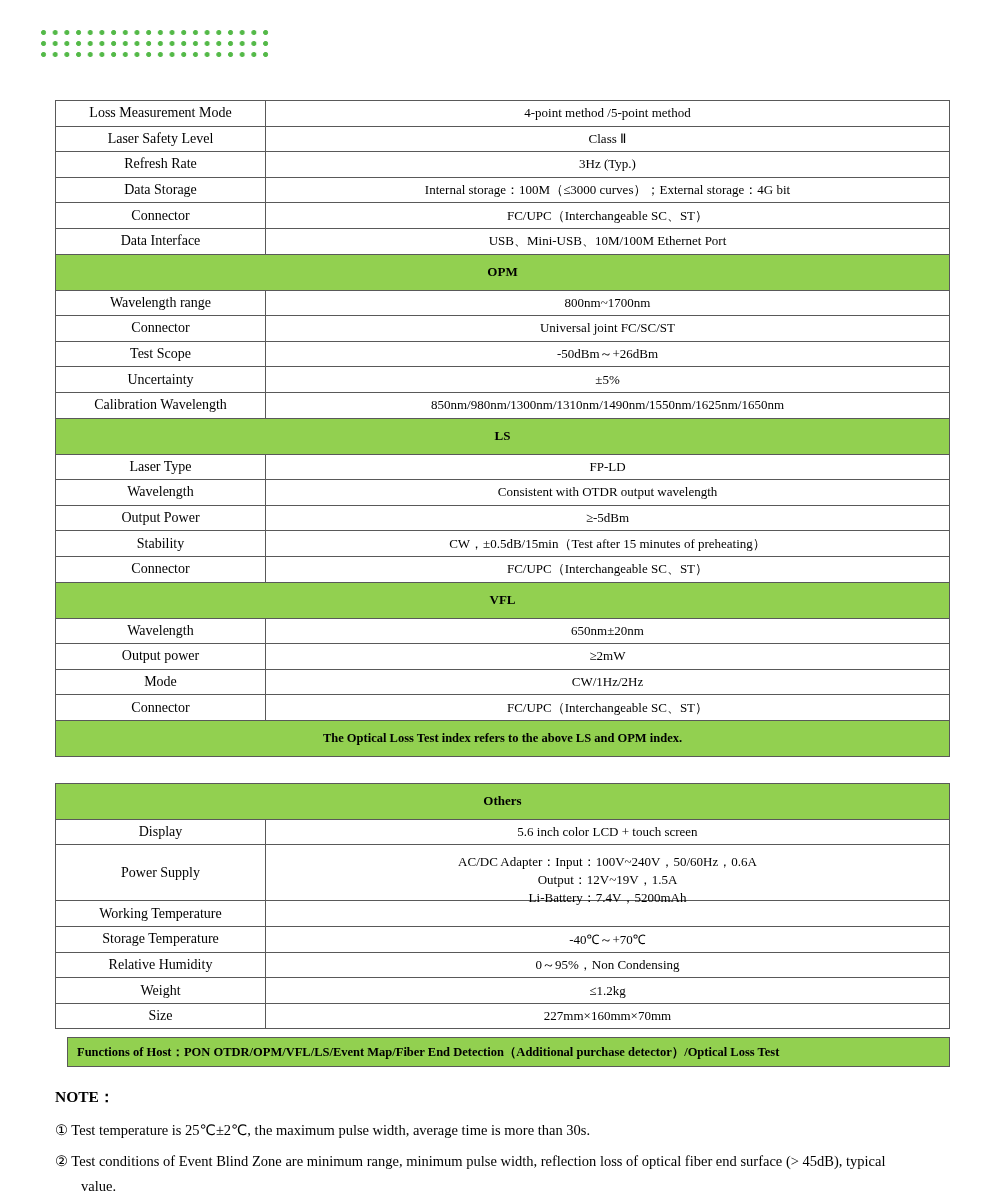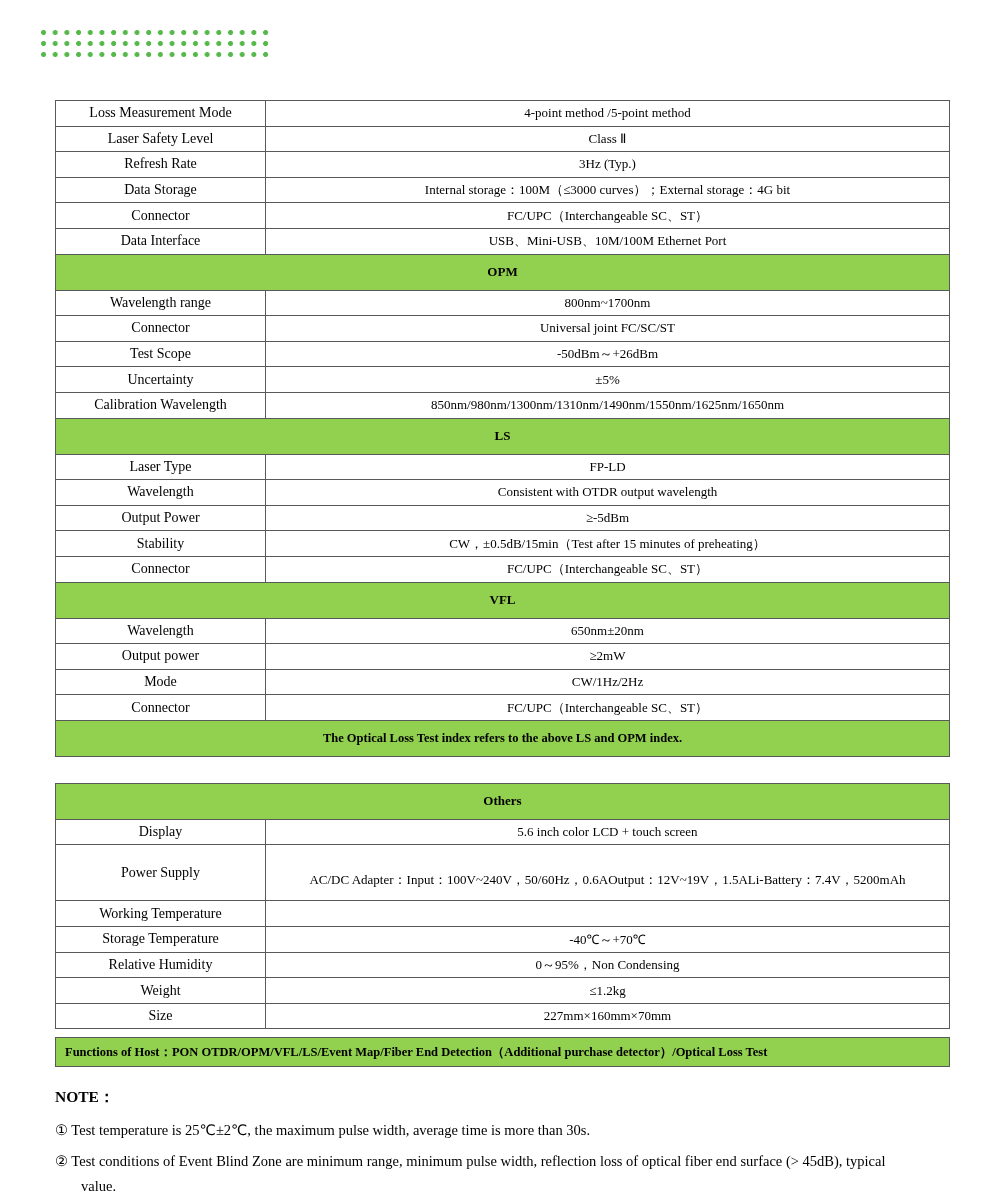--- a/index.html
+++ b/index.html
@@ -20,31 +20,31 @@
   .trow{display:flex;border-bottom:1px solid #595959;height:25.6px;box-sizing:border-box;}
   .trow.tall{height:56px;}
   .lbl{
     width:210px;border-right:1px solid #595959;box-sizing:border-box;
     display:flex;align-items:center;justify-content:center;text-align:left;font-size:14px;
   }
   .val{
     flex:1;display:flex;align-items:center;justify-content:center;
     text-align:center;font-size:13px;padding:0 6px;
   }
-  .val.col{line-height:18px;margin-top:14px;}
+  .val.col{flex-direction:column;line-height:18px;margin-top:14px;}
   .ghead,.gnote{
     border-bottom:1px solid #595959;height:36px;box-sizing:border-box;background:#92d050;
     display:flex;align-items:center;justify-content:center;font-weight:bold;
   }
   .ghead{font-size:13px;}
   .gnote{font-size:12.5px;}
   .t2{margin-top:26px;}
   .gfunc{
     margin-top:8px;border:1px solid #595959;height:30px;box-sizing:border-box;background:#92d050;
-    display:flex;align-items:center;font-weight:bold;font-size:12.5px;padding:0 9px;
+    display:flex;align-items:center;font-weight:bold;font-size:12.5px;padding:0 9px;margin-left:12px;
   }
   .notes{margin-top:20px;width:845px;}
   .note-title{font-weight:bold;font-size:15.5px;margin-bottom:10px;}
   .note-item{
     font-weight:normal;font-size:14.5px;line-height:1.7;margin:0 0 6px 0;
     padding-left:26px;text-indent:-26px;width:835px;
   }
 </style>
 </head>
 <body>

